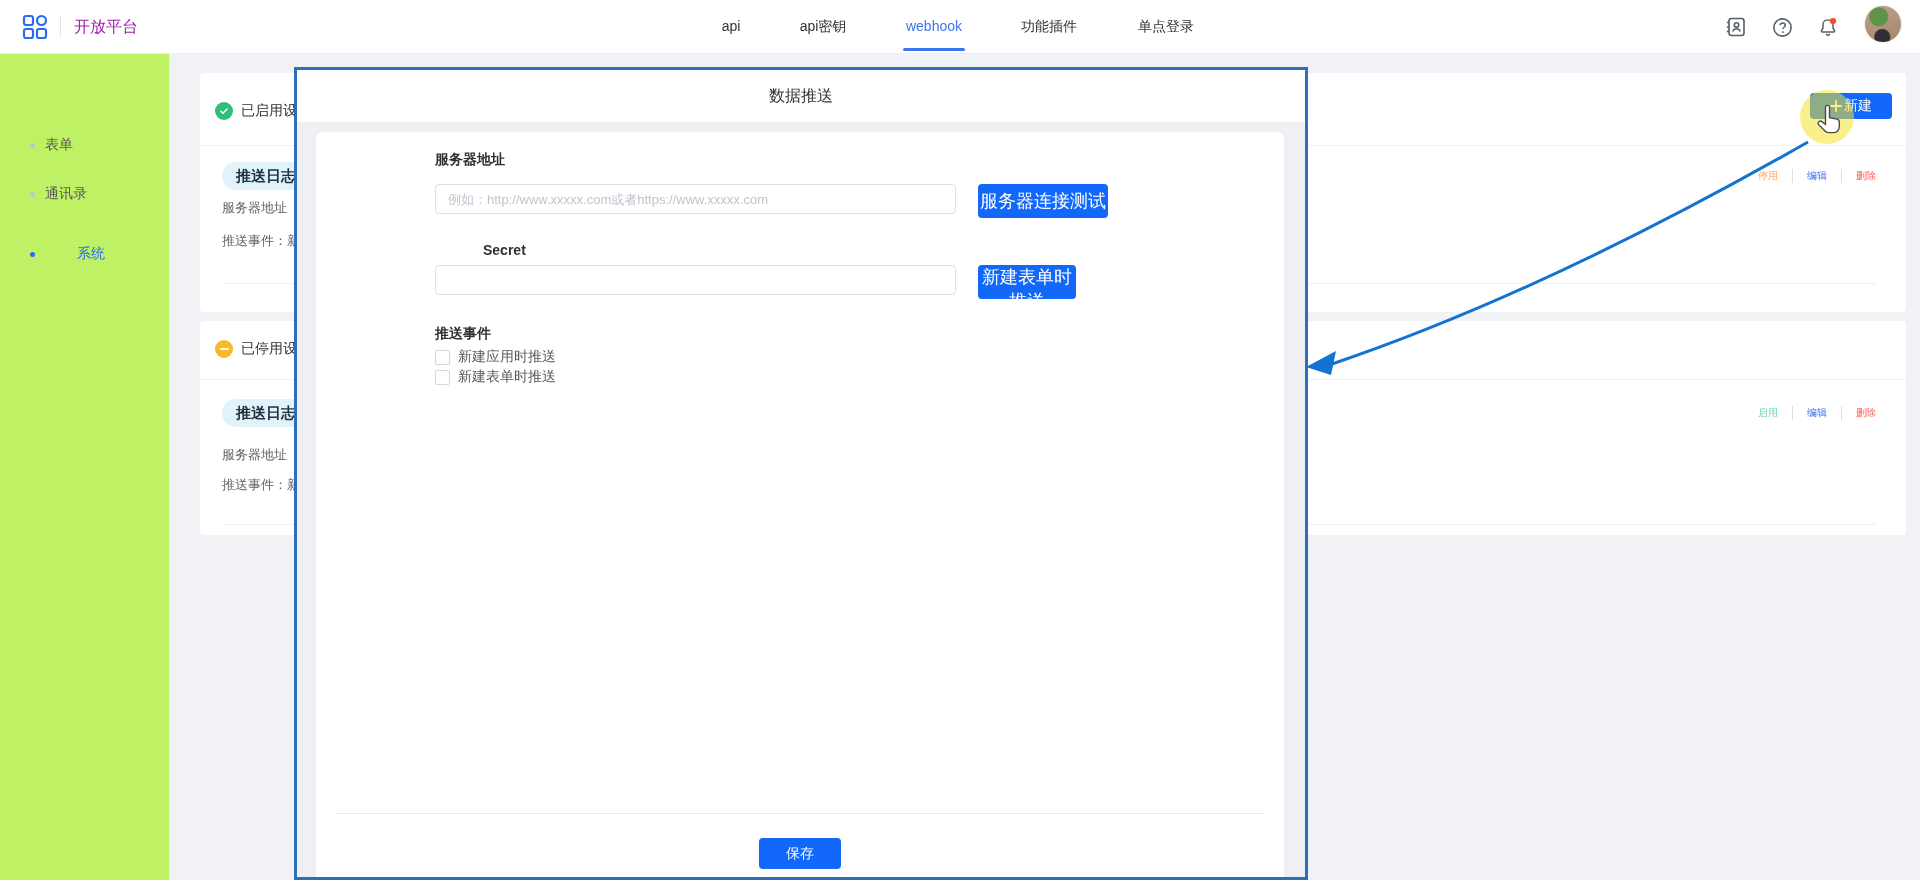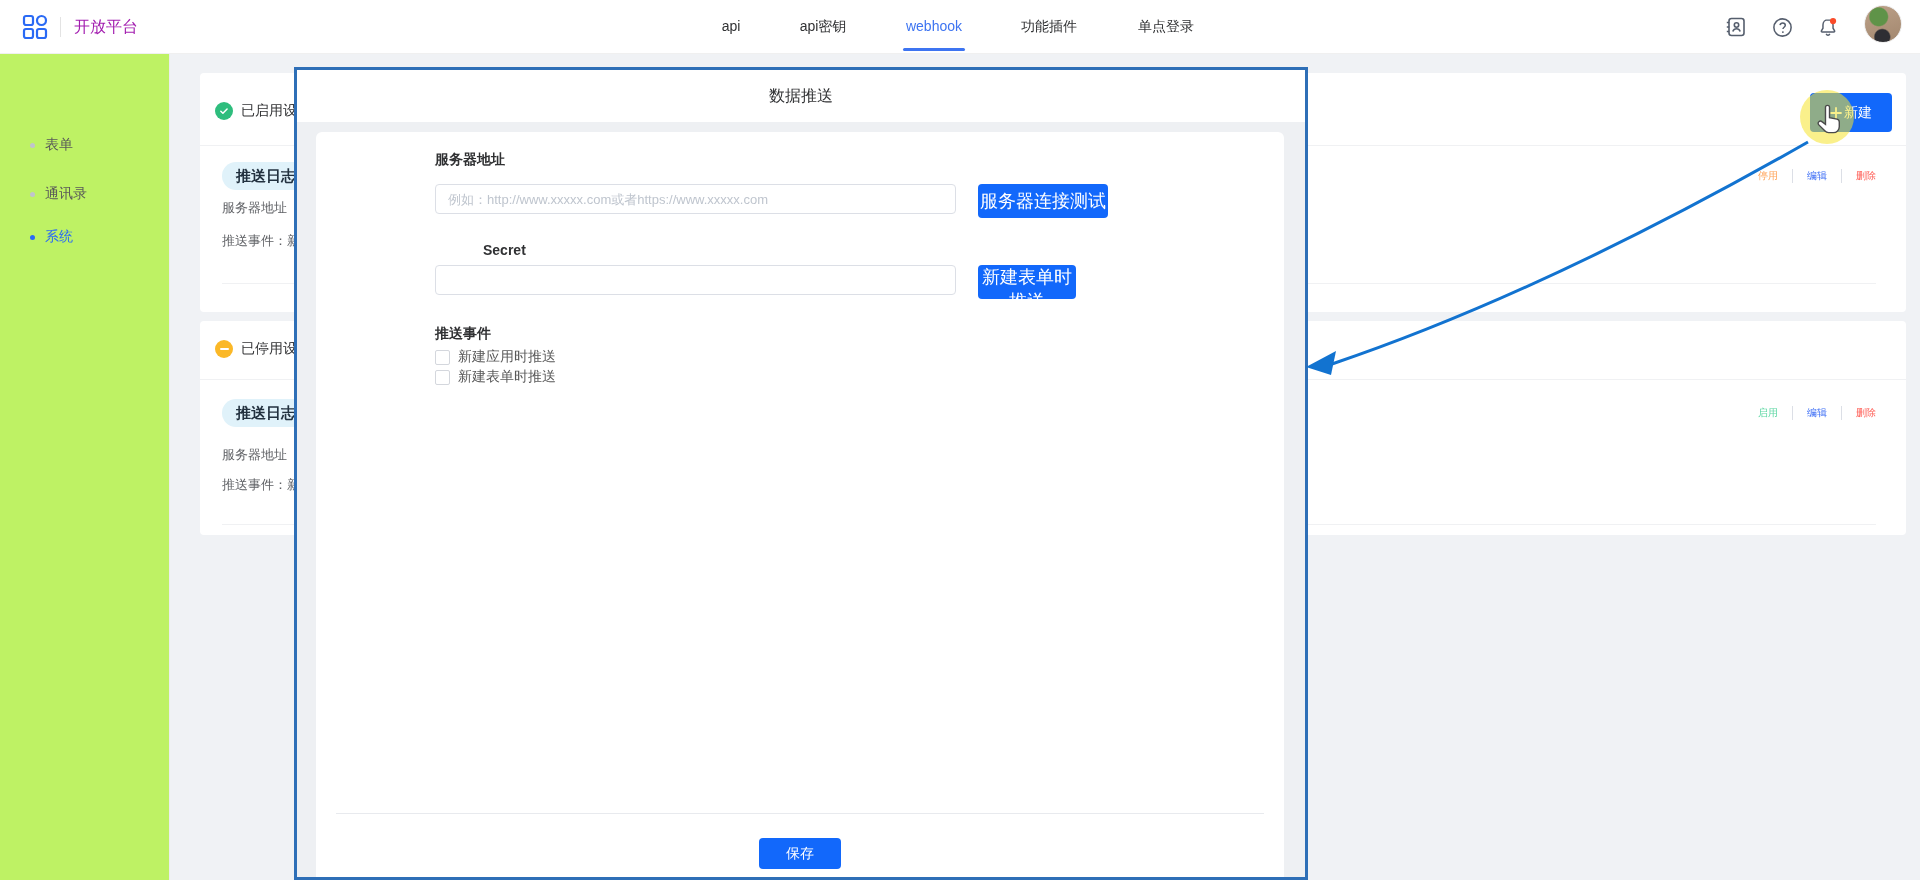--- a/index.html
+++ b/index.html
@@ -37,34 +37,34 @@
       linear-gradient(160deg,#bda189,#a2876e); }
   
   .sidebar { position:absolute; left:0; top:54px; width:170px; height:826px;
     background:#bef264; border-right:1px solid #ececec; z-index:15; }
   .side-item { position:absolute; left:0; width:170px; height:20px;
     display:flex; align-items:center; cursor:pointer; font-size:14px; color:#595959; }
   .side-item .dot { width:5px; height:5px; border-radius:50%; background:#c0c4cc;
     margin-left:30px; margin-right:10px; }
   .side-item.active { color:#2a6af5; }
   .side-item.active .dot { background:#2a6af5; }
-  #side-form { top:81px; } #side-contacts { top:130px; } #side-system { top:173px; }
+  #side-form { top:81px; } #side-contacts { top:130px; } #side-system { top:190px;gap:32px; }
   
   .card { position:absolute; left:200px; width:1706px; background:#fff; border-radius:4px; }
   #card1 { top:73px;  height:239px; }
   #card2 { top:321px; height:214px; }
   .card-head { position:absolute; left:15px; height:20px;
     display:flex; align-items:center; gap:8px; font-size:14px; color:#303133; }
   #card1 .card-head { top:28px; } #card2 .card-head { top:18px; }
   .badge { width:18px; height:18px; border-radius:50%;
     display:flex; align-items:center; justify-content:center; flex:0 0 18px; }
   .badge.green  { background:#2ebd7d; }
   .badge.yellow { background:#fbb827; }
   .badge .minus { width:9px; height:2px; background:#fff; border-radius:1px; }
-  .new-btn { position:absolute; right:14px; top:20px; width:82px; height:39px;
+  .new-btn { position:absolute; right:14px; top:20px; width:82px; height:26px;
     background:#1268fb; border-radius:4px; color:#fff; font-size:14px;
     display:flex; align-items:center; justify-content:center; gap:2px; cursor:pointer; }
   .hr-full { position:absolute; left:0; right:0; height:1px; background:#f0f1f3; }
   #card1 .hr-full { top:72px; } #card2 .hr-full { top:58px; }
   .pill { position:absolute; left:22px; height:28px; background:#e0f2fa; border-radius:14px;
     padding:0 14px; display:flex; align-items:center;
     font-size:15px; font-weight:bold; color:#22313f; }
   #card1 .pill { top:89px; } #card2 .pill { top:78px; }
   .actions { position:absolute; right:30px; height:20px;
     display:flex; align-items:center; font-size:10px; }

